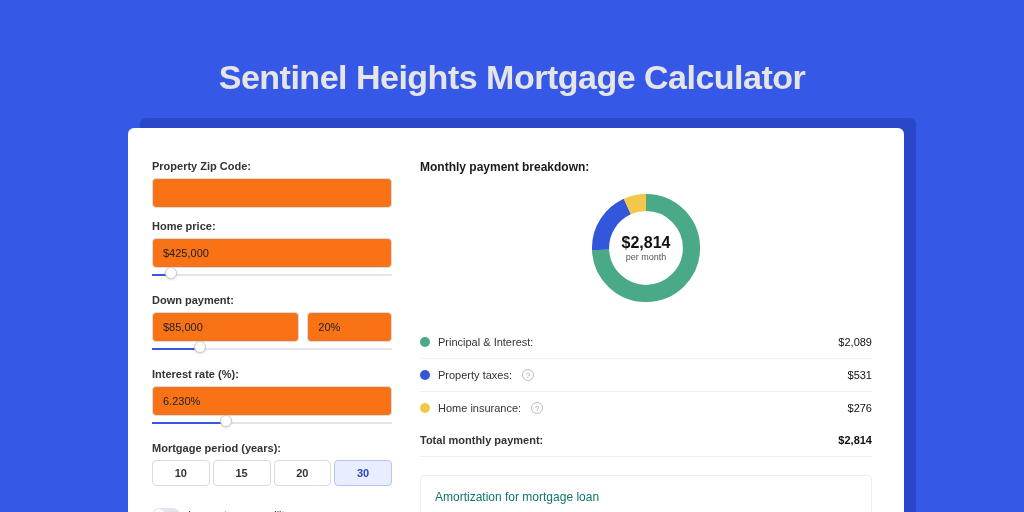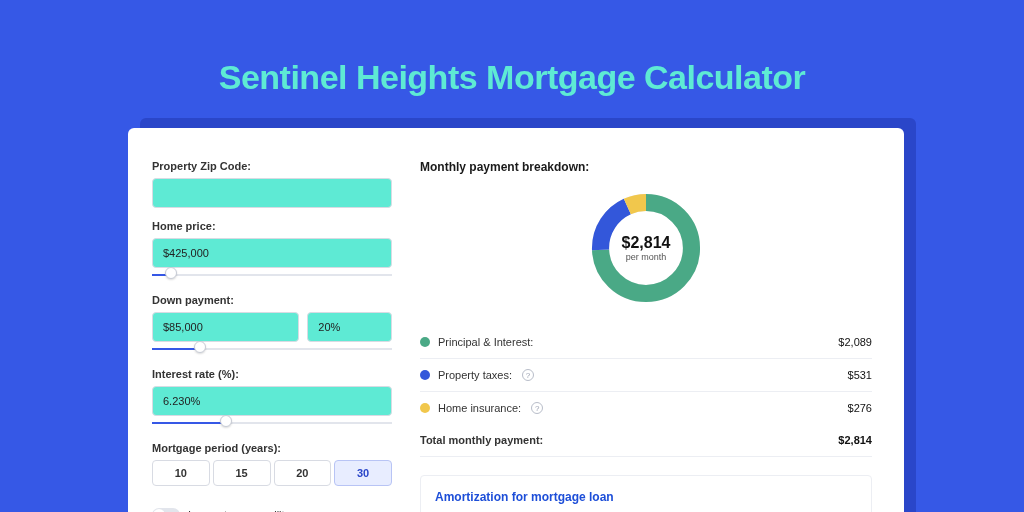--- a/index.html
+++ b/index.html
@@ -3,21 +3,21 @@
 <meta charset="utf-8">
 <style>
   * { box-sizing: border-box; margin: 0; padding: 0; }
   html, body { width: 1024px; height: 512px; overflow: hidden; font-family: -apple-system, BlinkMacSystemFont, "Segoe UI", Arial, sans-serif; }
   .stage {
     width: 1024px; height: 512px;
     background: #3658e6;
     position: relative;
   }
   .title {
-    color: #5eead4;
+    color: #e5e5e5;
     text-align: center;
     font-size: 34px;
     font-weight: 700;
     padding-top: 58px;
     letter-spacing: -0.5px;
   }
   .shadow-card {
     position: absolute;
     left: 140px; top: 118px;
     width: 776px; height: 600px;
@@ -48,21 +48,21 @@
     margin-bottom: 6px;
     margin-top: 12px;
     font-weight: bold;
   }
   .label:first-child { margin-top: 8px; }
   .input {
     width: 100%;
     height: 30px;
     border: 1px solid #d8dbe3;
     border-radius: 4px;
-    background: #5eead4;
+    background: #f97316;
     font-size: 11px;
     padding: 0 10px;
     color: #222;
   }
   .input-row { display: flex; gap: 8px; }
   .input-row .input:first-child { flex: 2; }
   .input-row .input:last-child { flex: 1; }
   .slider-wrap { position: relative; height: 12px; margin-top: 2px; }
   .slider-track {
     position: absolute; left: 0; right: 0; top: 4px;
@@ -137,21 +137,21 @@
     display: inline-flex; width: 12px; height: 12px; border-radius: 50%;
     border: 1px solid #b8bdc9; color: #9aa0b0;
     font-size: 8px; align-items: center; justify-content: center;
     margin-left: 2px;
   }
   .amort {
     margin-top: 18px;
     border: 1px solid #eceef3; border-radius: 4px;
     padding: 14px 14px 0 14px;
   }
-  .amort h3 { font-size: 12px; font-weight: 700; color: #1d4ed8; margin-bottom: 16px; }
+  .amort h3 { font-size: 12px; font-weight: 400; color: #0f766e; margin-bottom: 16px; }
 </style>
 </head>
 <body>
 
 <div class="stage">
   <div class="title">Sentinel Heights Mortgage Calculator</div>
   <div class="shadow-card"></div>
 
   <div class="card">
 

